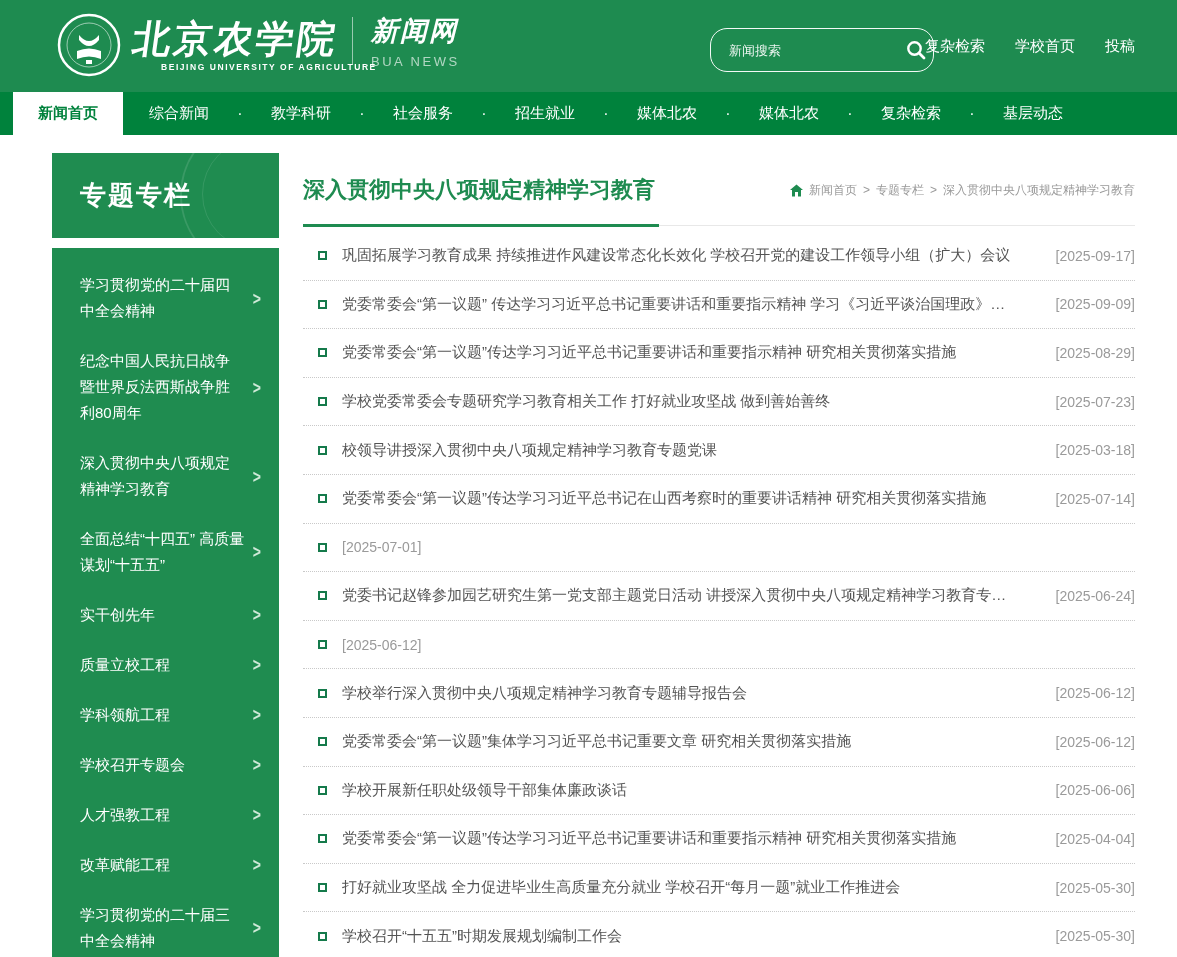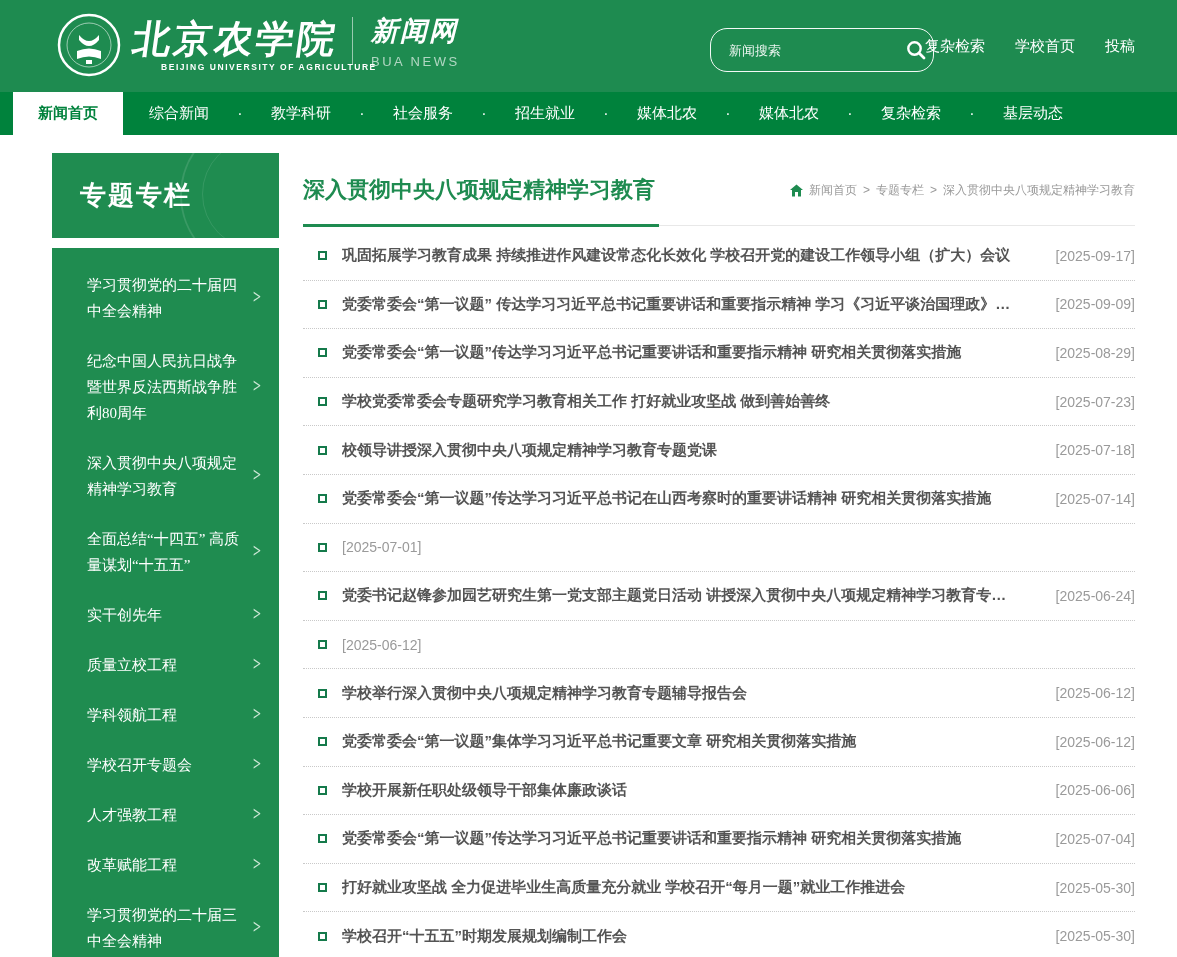--- a/index.html
+++ b/index.html
@@ -45,21 +45,21 @@
   .sidebar { width:227px; flex-shrink:0; }
   .side-head { position:relative; height:85px; background:#1f8c50; overflow:hidden;
     display:flex; align-items:center; padding-left:28px; margin-bottom:10px; }
   .side-head-title { color:#fff; font-size:26px; font-weight:bold; letter-spacing:2px;
     position:relative; z-index:1; }
   .side-head::after { content:""; position:absolute; right:-55px; top:-35px; width:150px;
     height:150px; border:2px solid rgba(255,255,255,.12); border-radius:50%; }
   .side-head::before { content:""; position:absolute; right:-35px; top:-15px; width:110px;
     height:110px; border:1px solid rgba(255,255,255,.10); border-radius:50%; }
   .side-list { background:#1f8c50; padding:12px 0 24px; }
-  .side-item { display:flex; align-items:center; padding:12px 18px 12px 35px; cursor:pointer;font-family:Liberation Serif, serif; }
+  .side-item { display:flex; align-items:center; padding:12px 18px 12px 28px; cursor:pointer; }
   .side-label { flex:1; color:#fff; font-size:15px; line-height:26px; }
   .side-arrow { color:#cfe9d8; font-size:14px; font-weight:bold; margin-left:8px;
     transform:scaleY(1.3); }
 
   
   .main { flex:1; min-width:0; }
   .main-header { position:relative; display:flex; justify-content:space-between;
     align-items:center; padding:22px 0 20px; border-bottom:1px solid #e8e8e8; }
   .main-header::after { content:""; position:absolute; left:0; bottom:-2px;
     width:356px; height:3px; background:#1e8b50; }
@@ -67,21 +67,21 @@
   .breadcrumb { display:flex; align-items:center; gap:6px; font-size:12px; color:#999; }
   .breadcrumb a { color:#999; text-decoration:none; }
   .crumb-sep { color:#999; }
 
   .news-list { padding-top:6px; }
   .news-row { height:48.6px; display:flex; align-items:center;
     border-bottom:1px dotted #c9c9c9; }
   .bullet { width:9px; height:9px; border:2px solid #157a4b; background:#fff;
     margin:0 15px 0 15px; flex-shrink:0; }
   .news-title { flex:1; color:#545454; font-size:15px; text-decoration:none;
-    white-space:nowrap; overflow:hidden; text-overflow:ellipsis; padding-right:40px;font-weight:bold; }
+    white-space:nowrap; overflow:hidden; text-overflow:ellipsis; padding-right:40px; }
   .news-date { color:#9a9a9a; font-size:14px; flex-shrink:0;text-align:center; }
 </style>
 </head>
 <body>
 
 <div class="header">
   <div class="logo-wrap">
     <svg class="emblem" viewBox="0 0 64 64">
       <circle cx="32" cy="32" r="30" fill="none" stroke="#fff" stroke-width="2.5"></circle>
       <circle cx="32" cy="32" r="22" fill="none" stroke="#fff" stroke-width="0.8" opacity="0.7"></circle>
@@ -224,21 +224,21 @@
         <span class="news-date">[2025-08-29]</span>
       </div>
       <div class="news-row">
         <span class="bullet"></span>
         <a href="#" class="news-title">学校党委常委会专题研究学习教育相关工作 打好就业攻坚战 做到善始善终</a>
         <span class="news-date">[2025-07-23]</span>
       </div>
       <div class="news-row">
         <span class="bullet"></span>
         <a href="#" class="news-title">校领导讲授深入贯彻中央八项规定精神学习教育专题党课</a>
-        <span class="news-date">[2025-07-18]</span>
+        <span class="news-date">[2025-03-18]</span>
       </div>
       <div class="news-row">
         <span class="bullet"></span>
         <a href="#" class="news-title">党委常委会“第一议题”传达学习习近平总书记在山西考察时的重要讲话精神 研究相关贯彻落实措施</a>
         <span class="news-date">[2025-07-14]</span>
       </div>
       <div class="news-row">
         <span class="bullet"></span>
         <span class="news-date">[2025-07-01]</span>
       </div>
@@ -262,21 +262,21 @@
         <span class="news-date">[2025-06-12]</span>
       </div>
       <div class="news-row">
         <span class="bullet"></span>
         <a href="#" class="news-title">学校开展新任职处级领导干部集体廉政谈话</a>
         <span class="news-date">[2025-06-06]</span>
       </div>
       <div class="news-row">
         <span class="bullet"></span>
         <a href="#" class="news-title">党委常委会“第一议题”传达学习习近平总书记重要讲话和重要指示精神 研究相关贯彻落实措施</a>
-        <span class="news-date">[2025-07-04]</span>
+        <span class="news-date">[2025-04-04]</span>
       </div>
       <div class="news-row">
         <span class="bullet"></span>
         <a href="#" class="news-title">打好就业攻坚战 全力促进毕业生高质量充分就业 学校召开“每月一题”就业工作推进会</a>
         <span class="news-date">[2025-05-30]</span>
       </div>
       <div class="news-row">
         <span class="bullet"></span>
         <a href="#" class="news-title">学校召开“十五五”时期发展规划编制工作会</a>
         <span class="news-date">[2025-05-30]</span>

